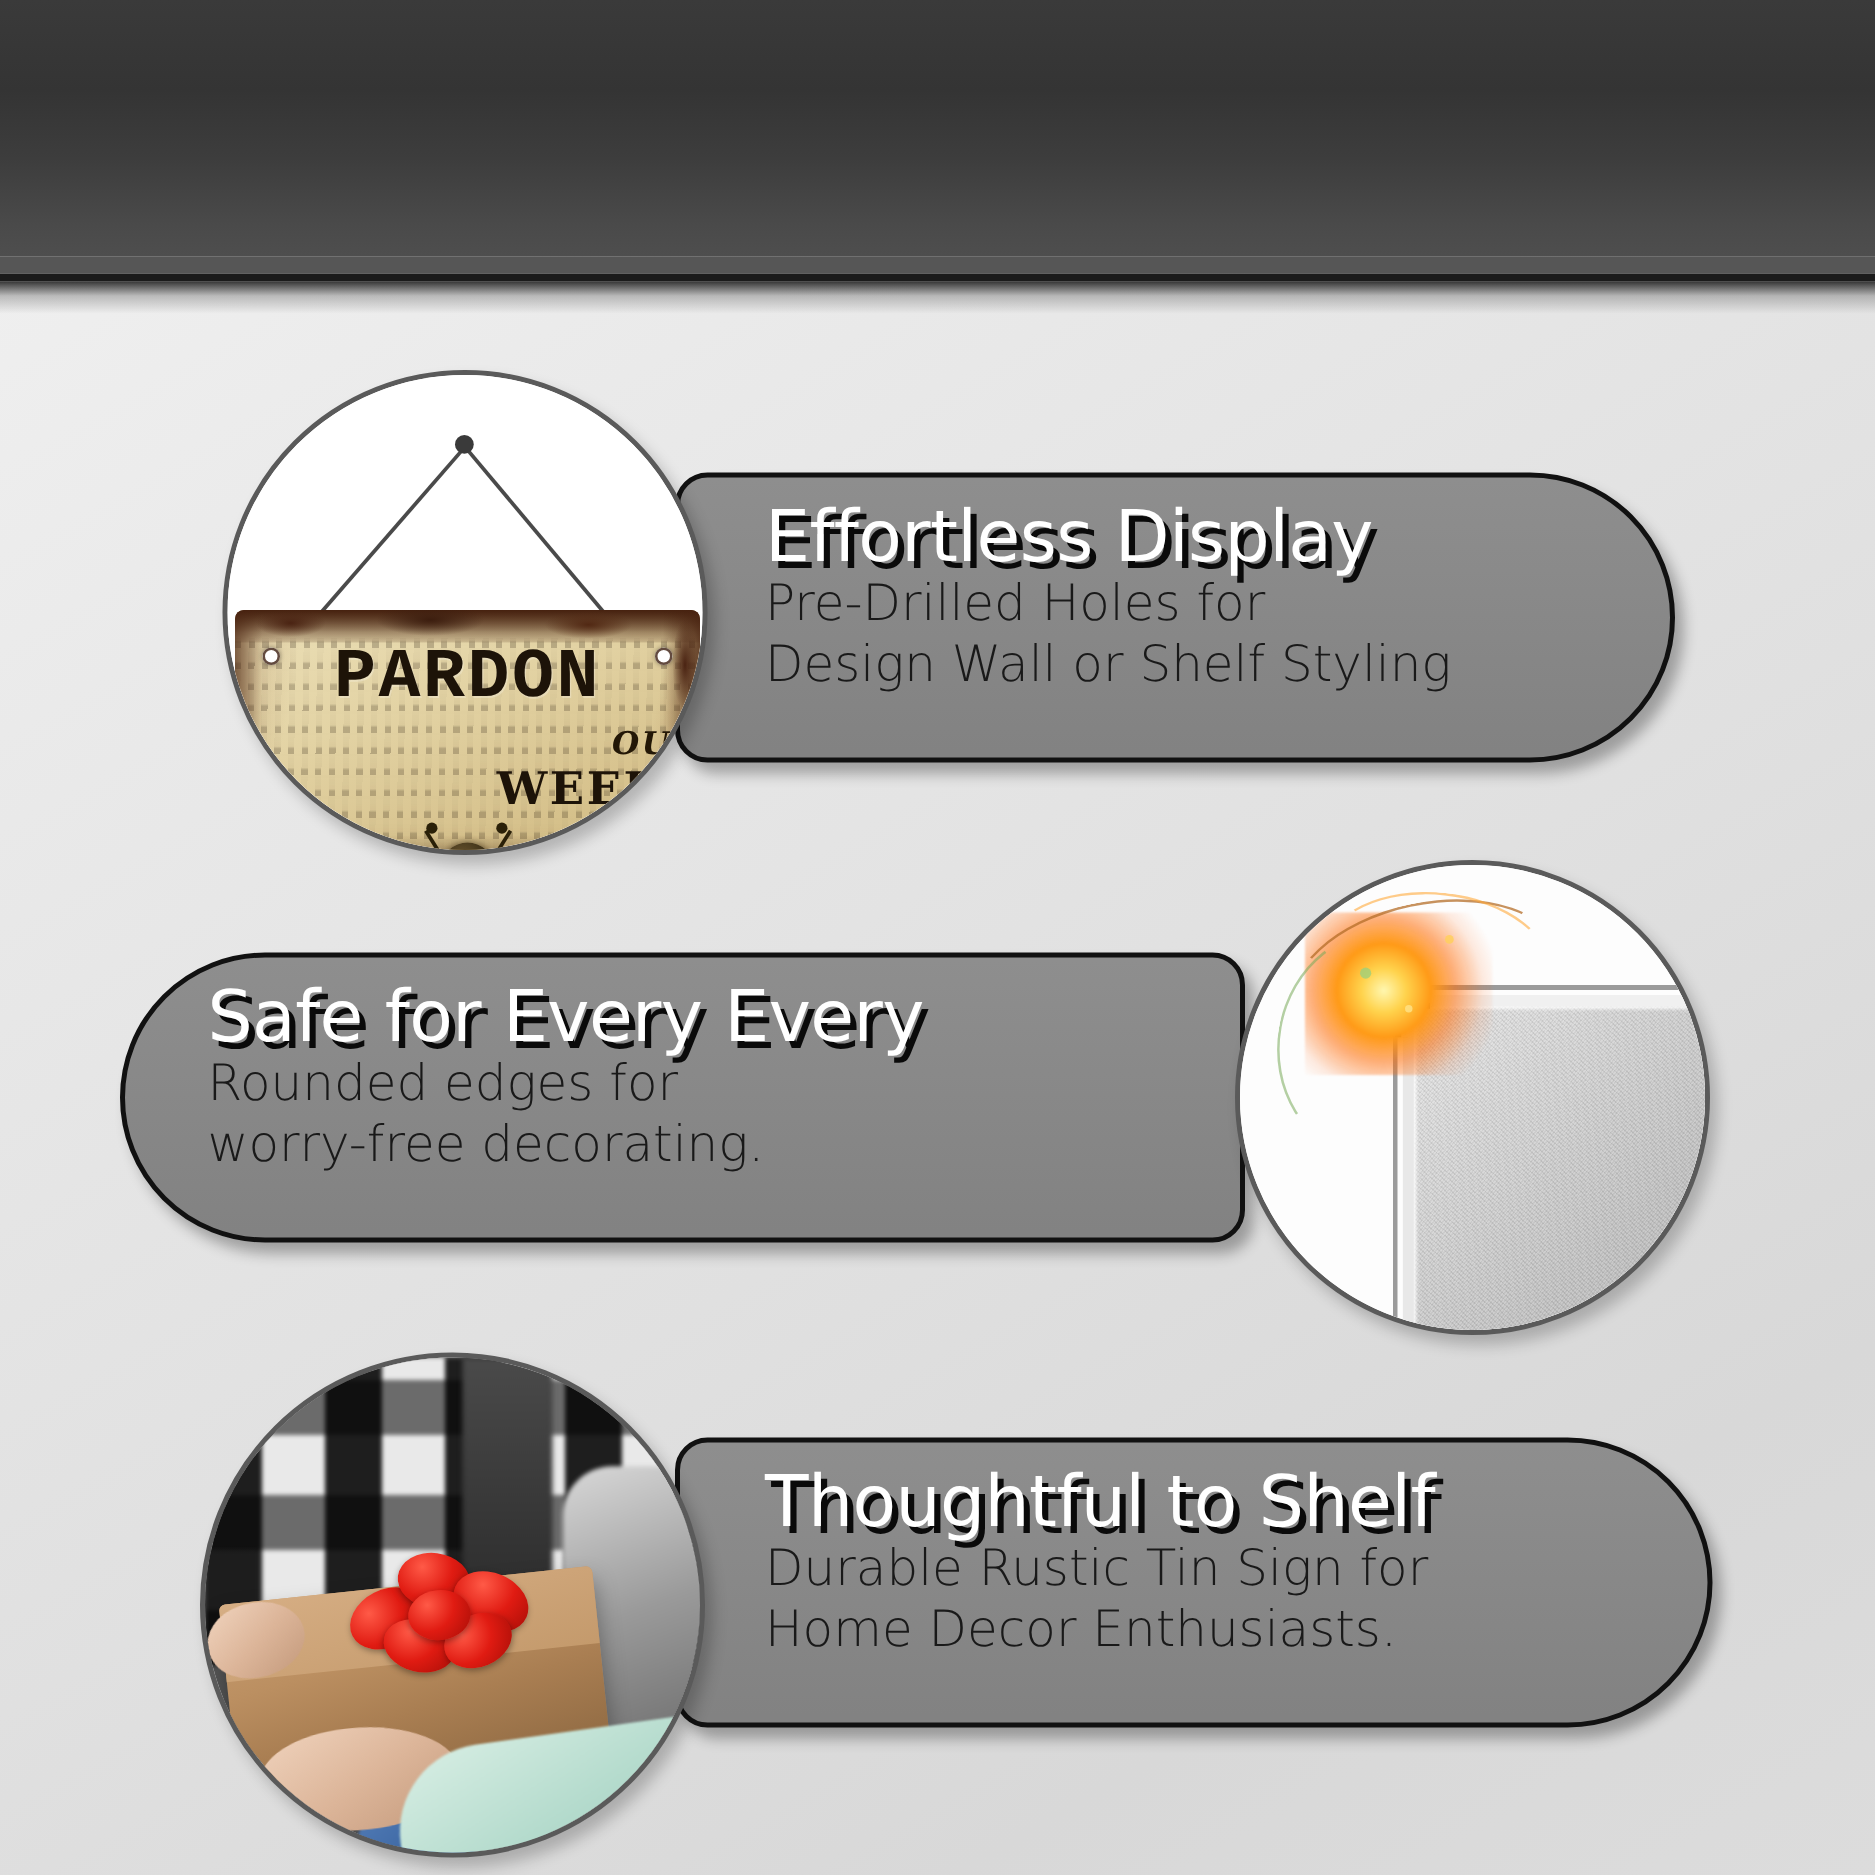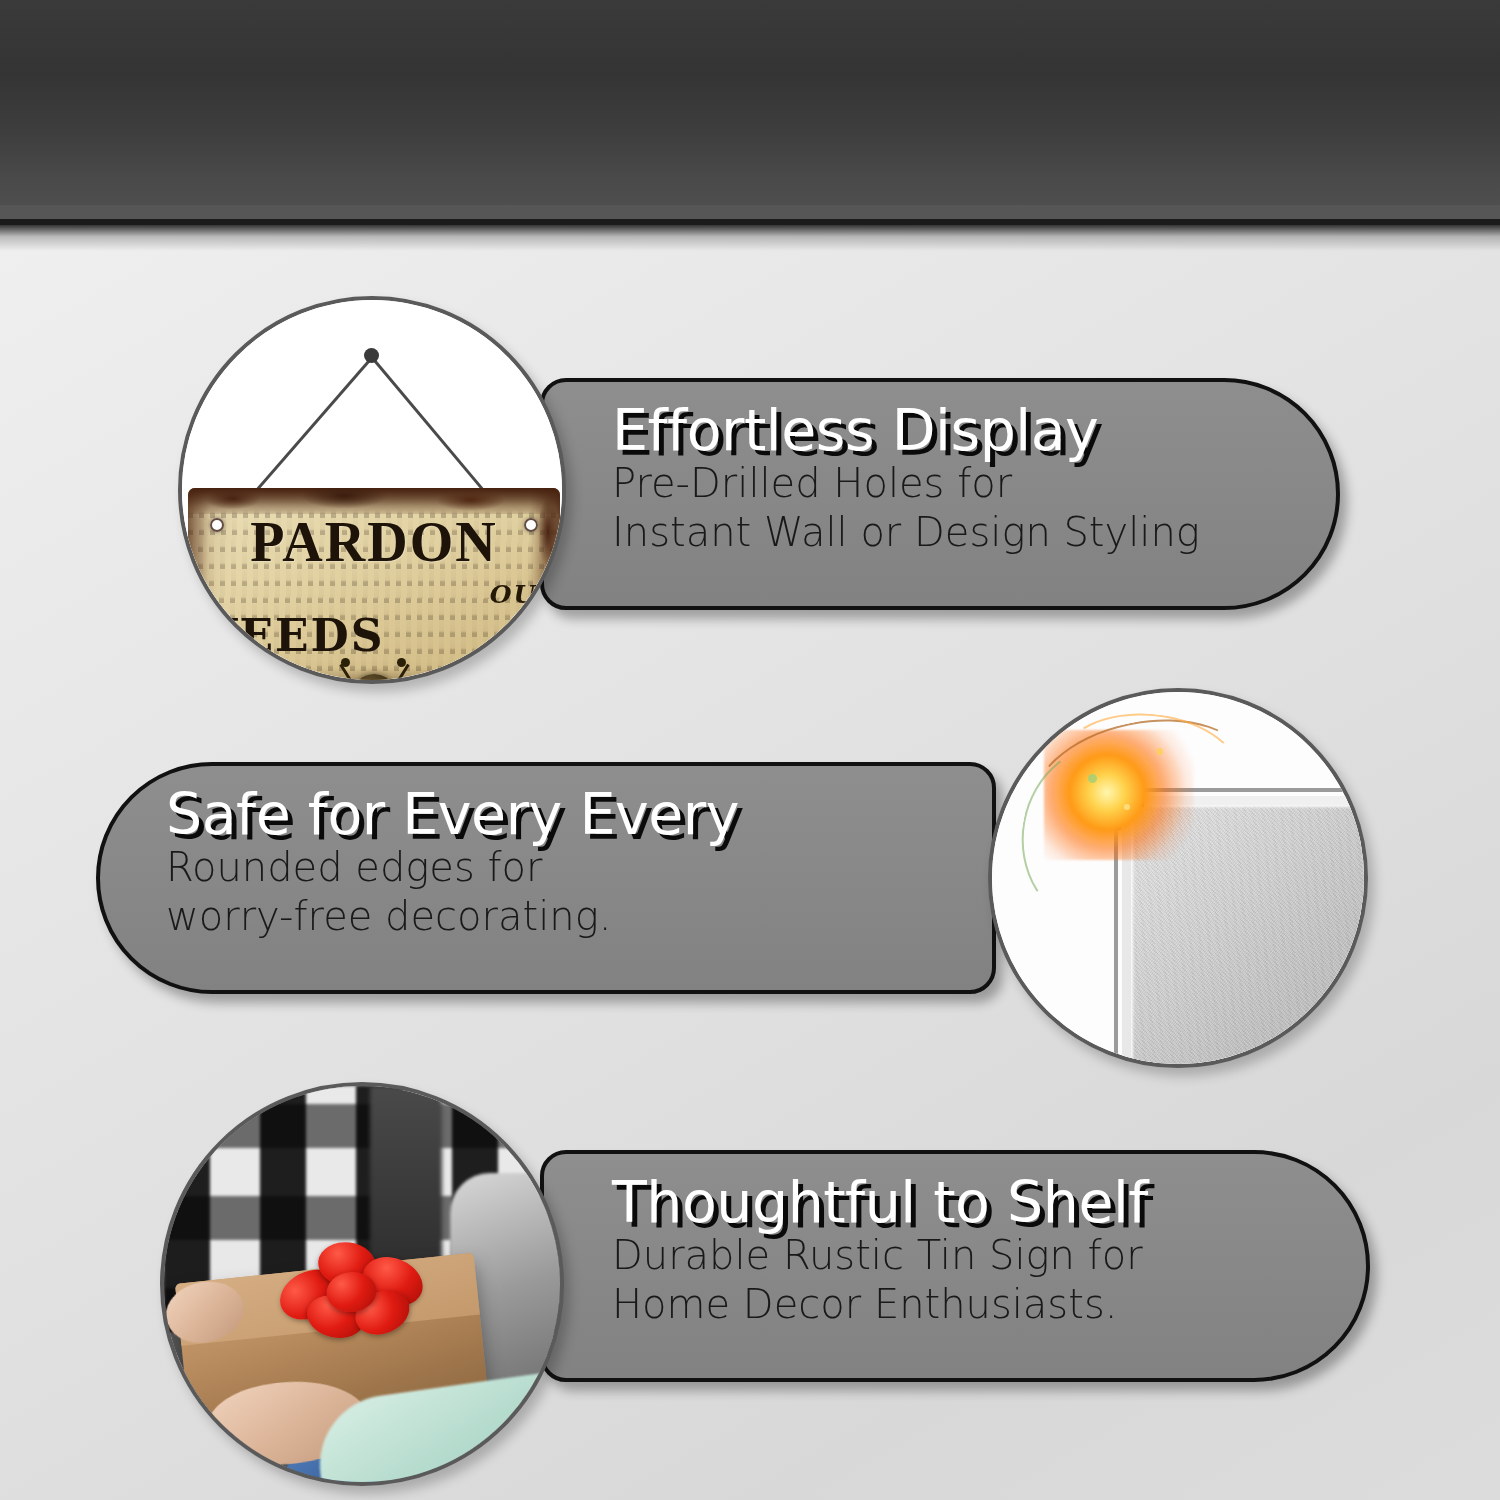--- a/index.html
+++ b/index.html
@@ -193,34 +193,34 @@
   }
   .hole {
     position:absolute; width:14px; height:14px; border-radius:50%;
     background:#ffffff; box-shadow: inset 0 0 0 2px rgba(60,30,15,0.8), 0 0 4px rgba(0,0,0,0.4);
     z-index: 7;
   }
   .hole-l { left:22px; top:30px; }
   .hole-r { right:22px; top:30px; }
   .sign-line-1 {
     position:absolute; left:0; top:22px; width:100%; text-align:center;
-    font-family:Liberation Serif, serif;
+    font-family:Liberation Mono, monospace;
     font-weight:700; font-size:56px; color:#1d1308; letter-spacing:2px;
     z-index:8; text-shadow: 1px 1px 0 rgba(255,255,255,0.25);
   }
   .sign-line-2 {
     position:absolute; left:0; top:92px; width:100%; text-align:right;
     font-family:"DejaVu Serif", "Liberation Serif", serif;
     font-style: italic; font-weight:700; font-size:25px; color:#231706; letter-spacing:2px;
     z-index:8;
   }
   .sign-line-3 {
-    position:absolute; left:0; top:122px; width:100%; text-align:left;
+    position:absolute; left:0; top:122px; width:100%; text-align:right;
     font-family:"DejaVu Serif", "Liberation Serif", serif;
-    font-weight:700; font-size:44px; color:#1d1308; letter-spacing:2px;
+    font-weight:700; font-size:36px; color:#1d1308; letter-spacing:2px;
     z-index:8;
   }
   .bee {
     position:absolute; left:50%; top:172px; transform:translateX(-50%);
     width: 78px; height: 54px; z-index: 9;
   }
   .bee-body {
     position:absolute; left:18px; top:14px; width:42px; height:40px;
     border-radius: 50% 50% 45% 45%;
     background: radial-gradient(circle at 40% 30%, #6b5630 0%, #3a2e16 55%, #241a09 100%);
@@ -380,21 +380,21 @@
   <div class="header-title">PRODUCT DETAILS</div>
   <div class="header-sub">Thoughtful Design Rounded corners and easy-mount holes included.</div>
 
   <div class="pill pill-1">
     <div class="pill-inner"></div>
   </div>
   <div class="pill-text txt-1">
     <div class="pill-title">Effortless Display</div>
     <div class="pill-body">
       <div>Pre-Drilled Holes for</div>
-      <div>Instant Wall or Design Styling</div>
+      <div>Design Wall or Shelf Styling</div>
     </div>
   </div>
 
   <div class="pill pill-2">
     <div class="pill-inner"></div>
   </div>
   <div class="pill-text txt-2">
     <div class="pill-title">Safe for Every Every</div>
     <div class="pill-body">
       <div>Rounded edges for</div>

